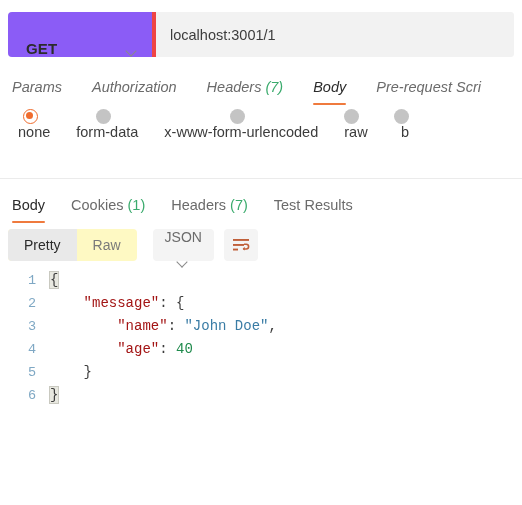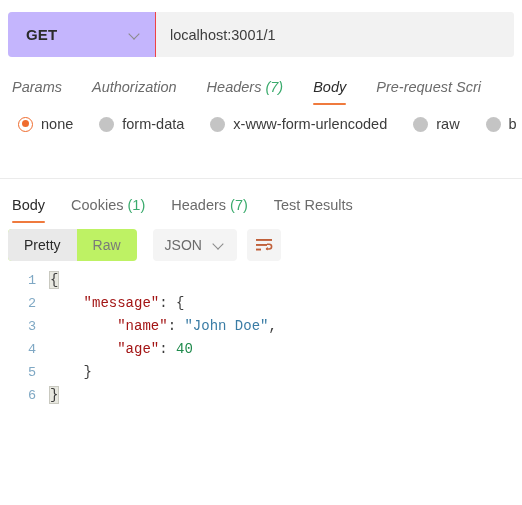--- a/index.html
+++ b/index.html
@@ -22,25 +22,25 @@
     align-items: stretch;
     margin: 12px 8px 0 8px;
     height: 45px;
     border-radius: 4px;
     overflow: hidden;
     background: #f2f2f2;
   }
   .method-select {
     width: 148px;
     display: flex;
-    align-items: center;
+    align-items: flex-end;
     justify-content: space-between;
     padding: 0 14px 0 18px;
-    background: #c4b5fd;
-    border-right: 1px solid #ef4444;
+    background: #8b5cf6;
+    border-right: 4px solid #ef4444;
     box-sizing: border-box;
     cursor: pointer;
   }
   .method-label {
     font-size: 15px;
     font-weight: bold;
     color: #2b2b2b;
     letter-spacing: .2px;
   }
   .chev {
@@ -106,20 +106,21 @@
     height: 38px;
     padding: 0 18px;
     white-space: nowrap;
     overflow: hidden;
   }
   .radio-item {
     display: flex;
     align-items: center;
     margin-right: 26px;
     cursor: pointer;
+    flex-direction: column;
   }
   .radio-dot {
     width: 15px;
     height: 15px;
     border-radius: 50%;
     background: #c4c4c4;
     margin-right: 8px;
     flex: none;
     box-sizing: border-box;
   }
@@ -177,21 +178,21 @@
   
   .view-toolbar {
     display: flex;
     align-items: center;
     padding: 5px 8px 0 8px;
     height: 38px;
     box-sizing: border-box;
   }
   .seg-group {
     display: flex;
-    background: #bef264;
+    background: #fef9c3;
     border-radius: 4px;
     overflow: hidden;
     height: 32px;
     text-align: right;
   }
   .seg {
     display: flex;
     align-items: center;
     padding: 0 16px;
     font-size: 14px;
@@ -205,20 +206,21 @@
   .fmt-select {
     display: flex;
     align-items: center;
     gap: 12px;
     background: #f4f4f4;
     border-radius: 4px;
     height: 32px;
     padding: 0 12px;
     margin-left: 16px;
     cursor: pointer;
+    flex-direction: column;
   }
   .fmt-label { font-size: 14px; color: #6b6b6b; }
   .wrap-btn {
     width: 34px;
     height: 32px;
     background: #f4f4f4;
     border-radius: 4px;
     margin-left: 10px;
     display: flex;
     align-items: center;

